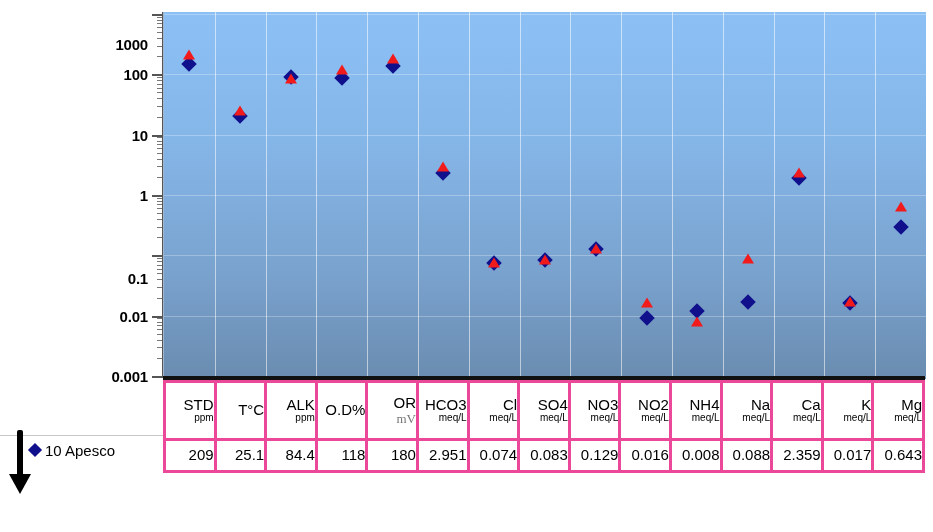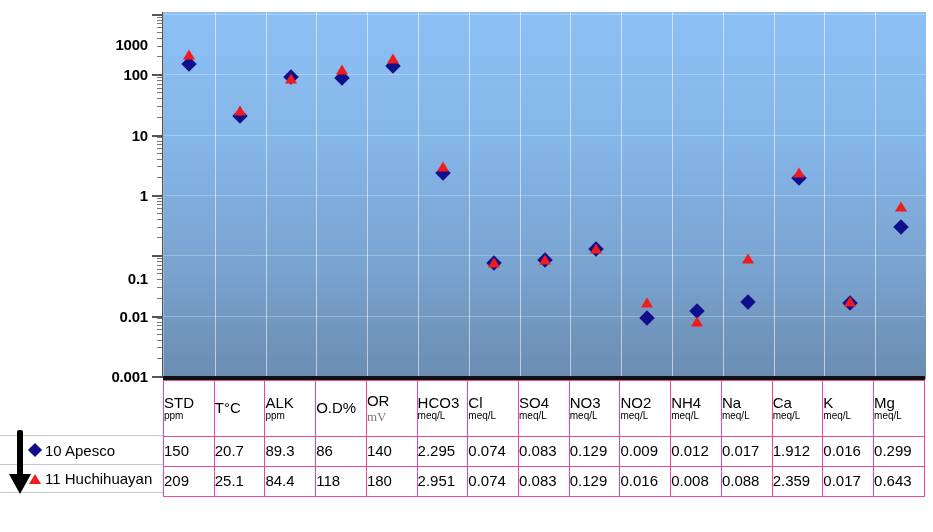--- a/index.html
+++ b/index.html
@@ -29,21 +29,21 @@
   #y-labels{position:absolute;left:0;top:12px;width:148px;height:366px;}
   .diamond{width:11px;height:11px;background:#10108c;transform:translate(-50%,-50%) rotate(45deg);
            position:absolute;}
   .tri{position:absolute;width:0;height:0;border-left:6px solid transparent;
        border-right:6px solid transparent;border-bottom:10px solid #f21b1b;
        transform:translate(-50%,-55%);}
 
   
   #datatable{position:absolute;left:163px;top:380px;width:762px;
              border-collapse:collapse;table-layout:fixed;}
-  #datatable td{border:1px solid #ec4899;font-size:14.5px;text-align:left;
+  #datatable td{border:3px solid #ec4899;font-size:14.5px;text-align:right;
                 padding:0;line-height:1.08;}
   #datatable .hdr{height:55px;font-weight:normal;vertical-align:middle;}
   #datatable .hdr .l1{display:block;font-size:15px;}
   #datatable .hdr .l2{display:block;font-size:10px;}
   #datatable .hdr .mv{display:block;font-size:13px;font-family:"Liberation Serif",serif;color:#777;}
   #datatable .val{height:29px;vertical-align:middle;font-size:15px;}
 
   
   #legend{position:absolute;left:0;top:435px;width:163px;height:72px;}
   .legend-row{position:absolute;left:0;width:163px;height:29px;
@@ -259,37 +259,20 @@
           <td class="hdr">
             <span class="l1">K</span>
             <span class="l2">meq/L</span>
           </td>
           <td class="hdr">
             <span class="l1">Mg</span>
             <span class="l2">meq/L</span>
           </td>
         </tr>
         <tr>
-          <td class="val">150</td>
-          <td class="val">20.7</td>
-          <td class="val">89.3</td>
-          <td class="val">86</td>
-          <td class="val">140</td>
-          <td class="val">2.295</td>
-          <td class="val">0.074</td>
-          <td class="val">0.083</td>
-          <td class="val">0.129</td>
-          <td class="val">0.009</td>
-          <td class="val">0.012</td>
-          <td class="val">0.017</td>
-          <td class="val">1.912</td>
-          <td class="val">0.016</td>
-          <td class="val">0.299</td>
-        </tr>
-        <tr>
           <td class="val">209</td>
           <td class="val">25.1</td>
           <td class="val">84.4</td>
           <td class="val">118</td>
           <td class="val">180</td>
           <td class="val">2.951</td>
           <td class="val">0.074</td>
           <td class="val">0.083</td>
           <td class="val">0.129</td>
           <td class="val">0.016</td>
@@ -302,26 +285,20 @@
       </tbody>
   </table>
 
   <div id="legend">
     <div class="legend-row" id="legend-row-0">
       <span class="legend-marker">
         <span class="lm-diamond"></span>
       </span>
       <span class="legend-label">10 Apesco</span>
     </div>
-    <div class="legend-row" id="legend-row-1">
-      <span class="legend-marker">
-        <span class="lm-tri"></span>
-      </span>
-      <span class="legend-label">11  Huchihuayan</span>
-    </div>
   </div>
 
   <div id="flow-arrow">
     <span class="shaft"></span>
     <span class="head"></span>
   </div>
 
 </div>
 
 </body></html>

